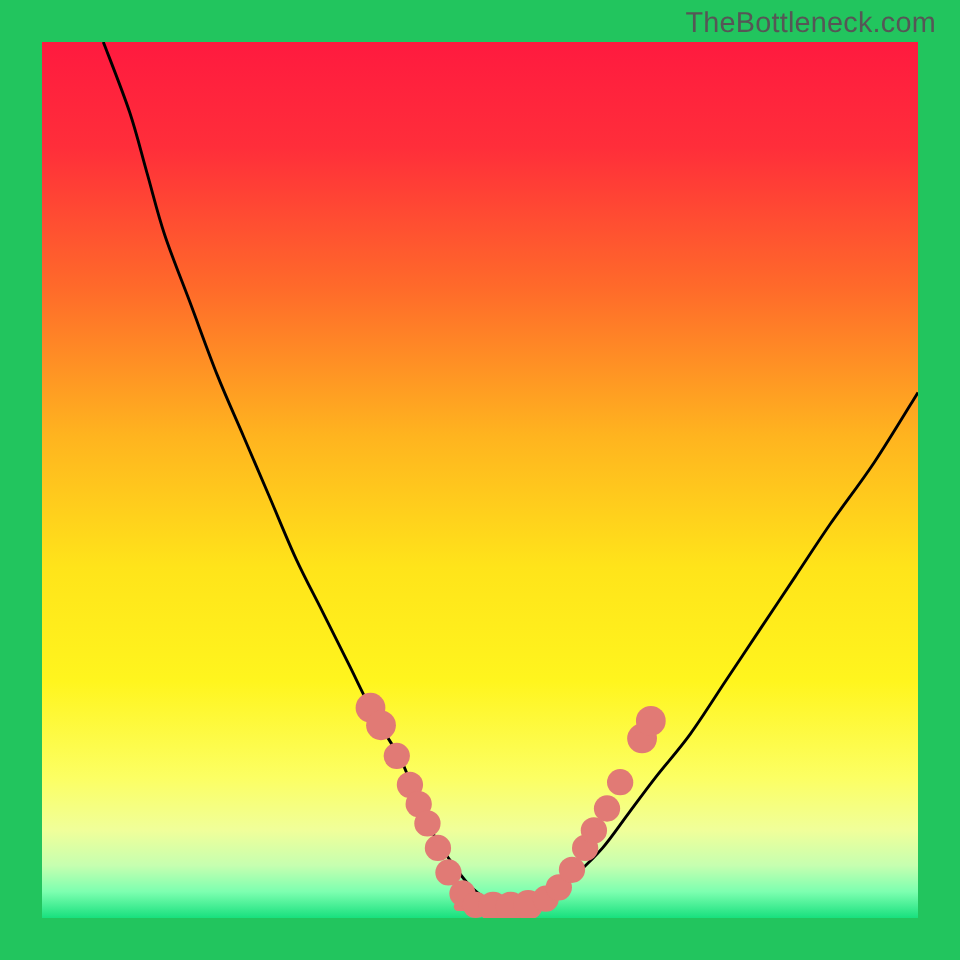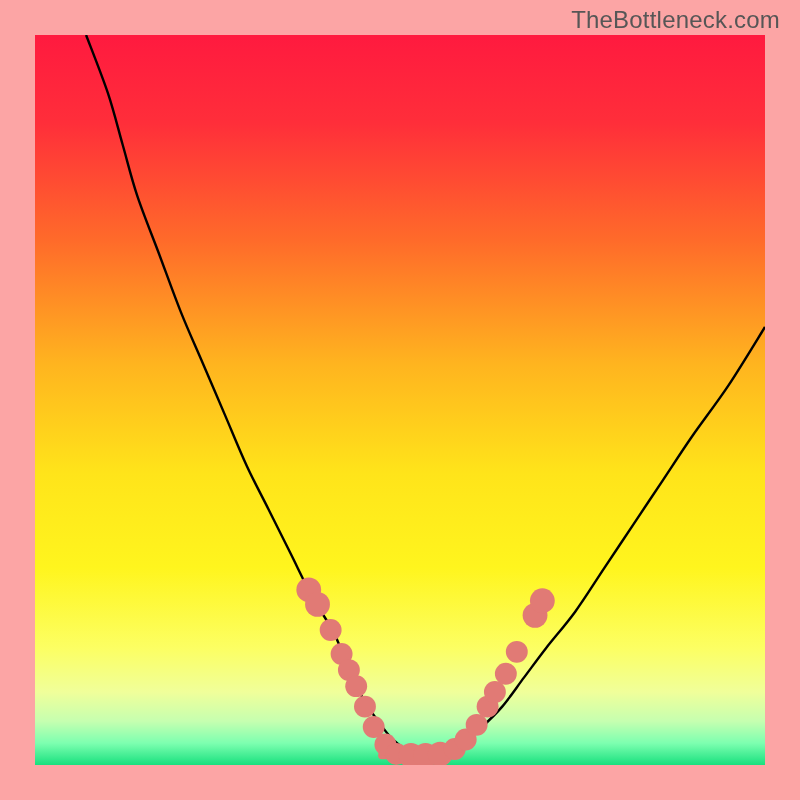--- a/index.html
+++ b/index.html
@@ -9,21 +9,21 @@
     height: 800px;
     background: #000;
     overflow: hidden;
   }
   .frame {
     position: absolute;
     left: 0;
     top: 0;
     width: 800px;
     height: 800px;
-    background: #fca5a5;
+    background: #22c55e;
   }
   .plot-area {
     position: absolute;
     left: 35px;
     top: 35px;
     width: 730px;
     height: 730px;
     overflow: hidden;
   }
   .gradient {

